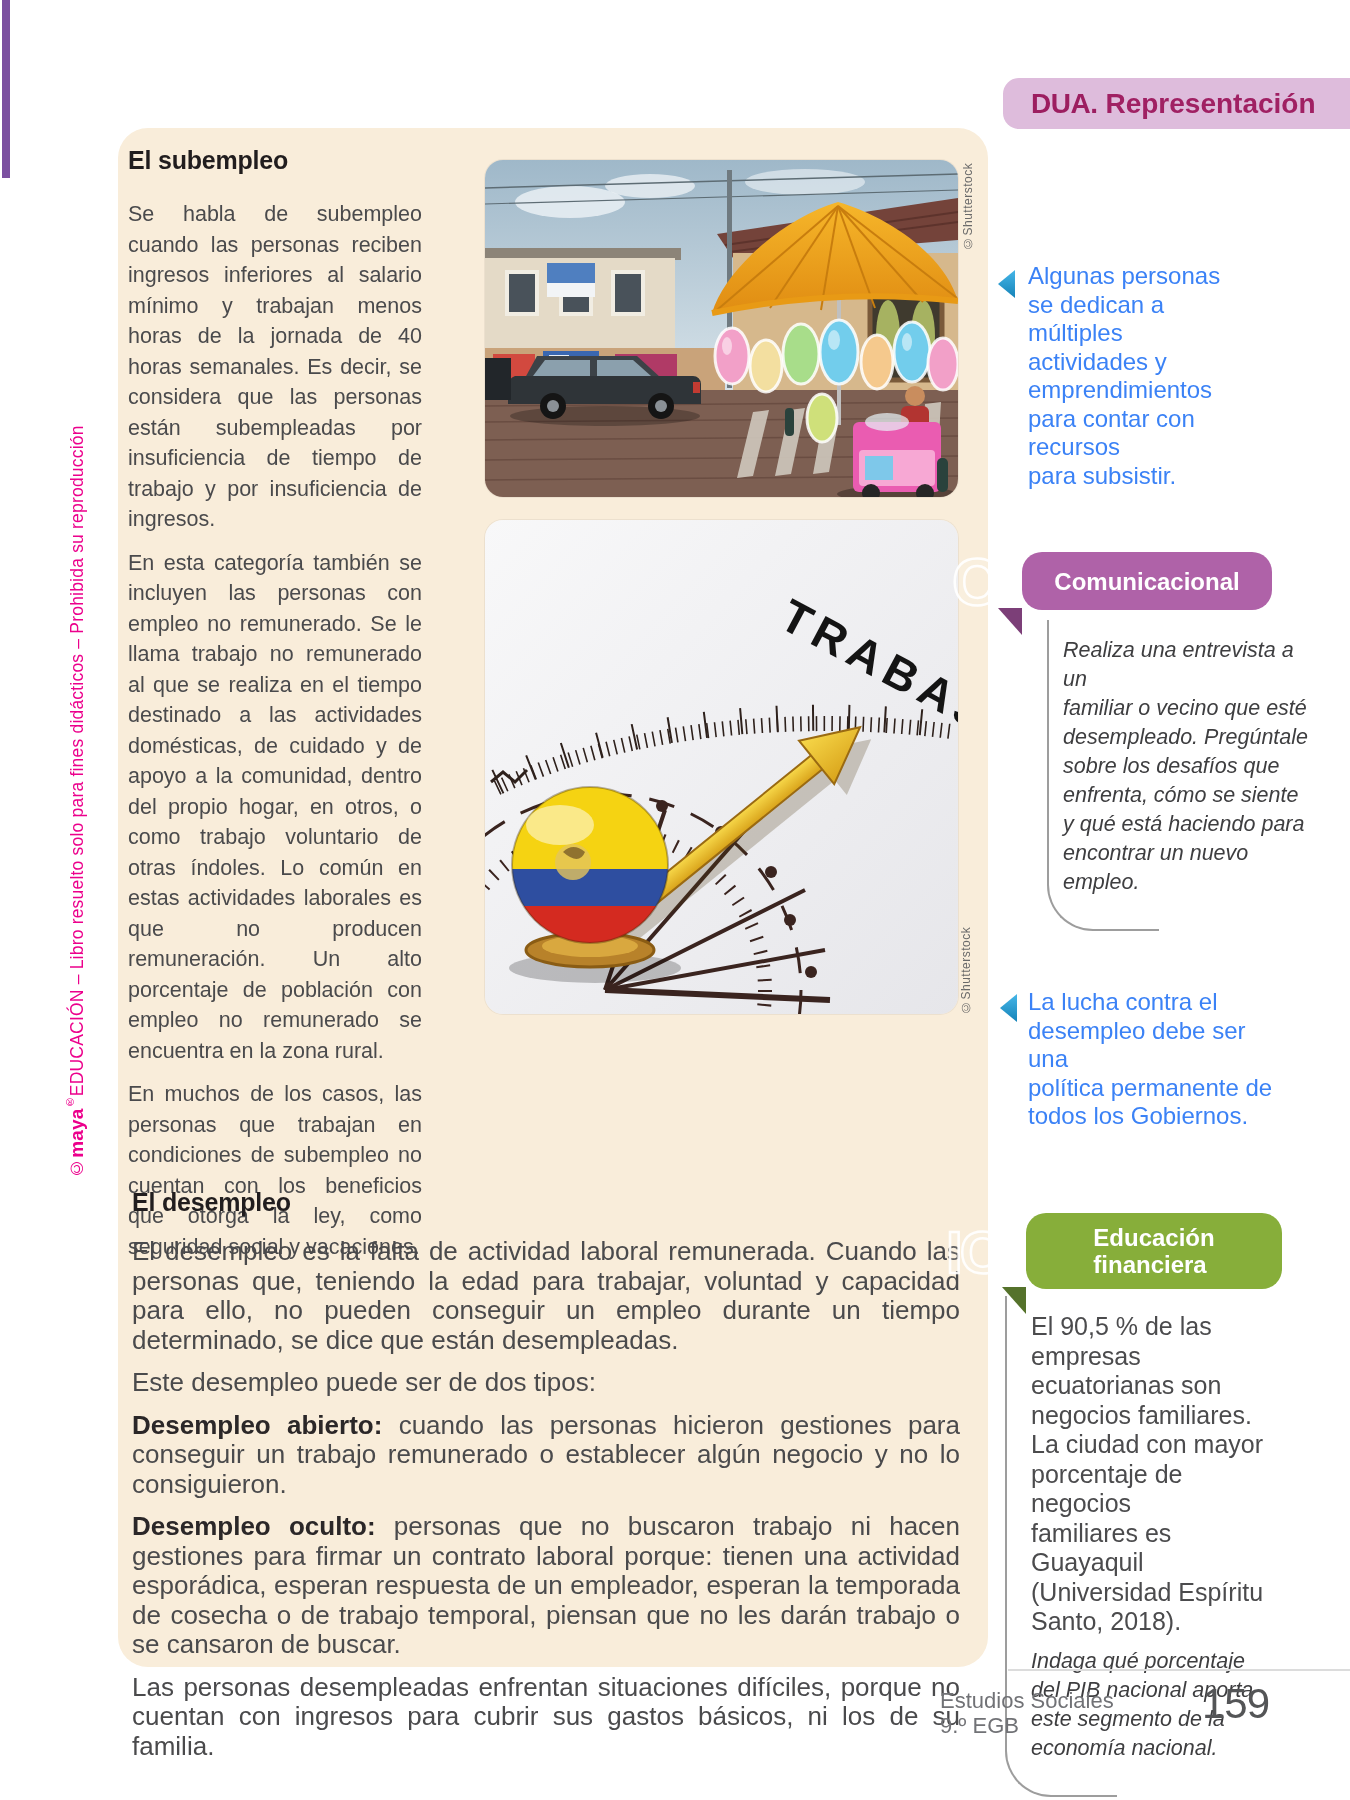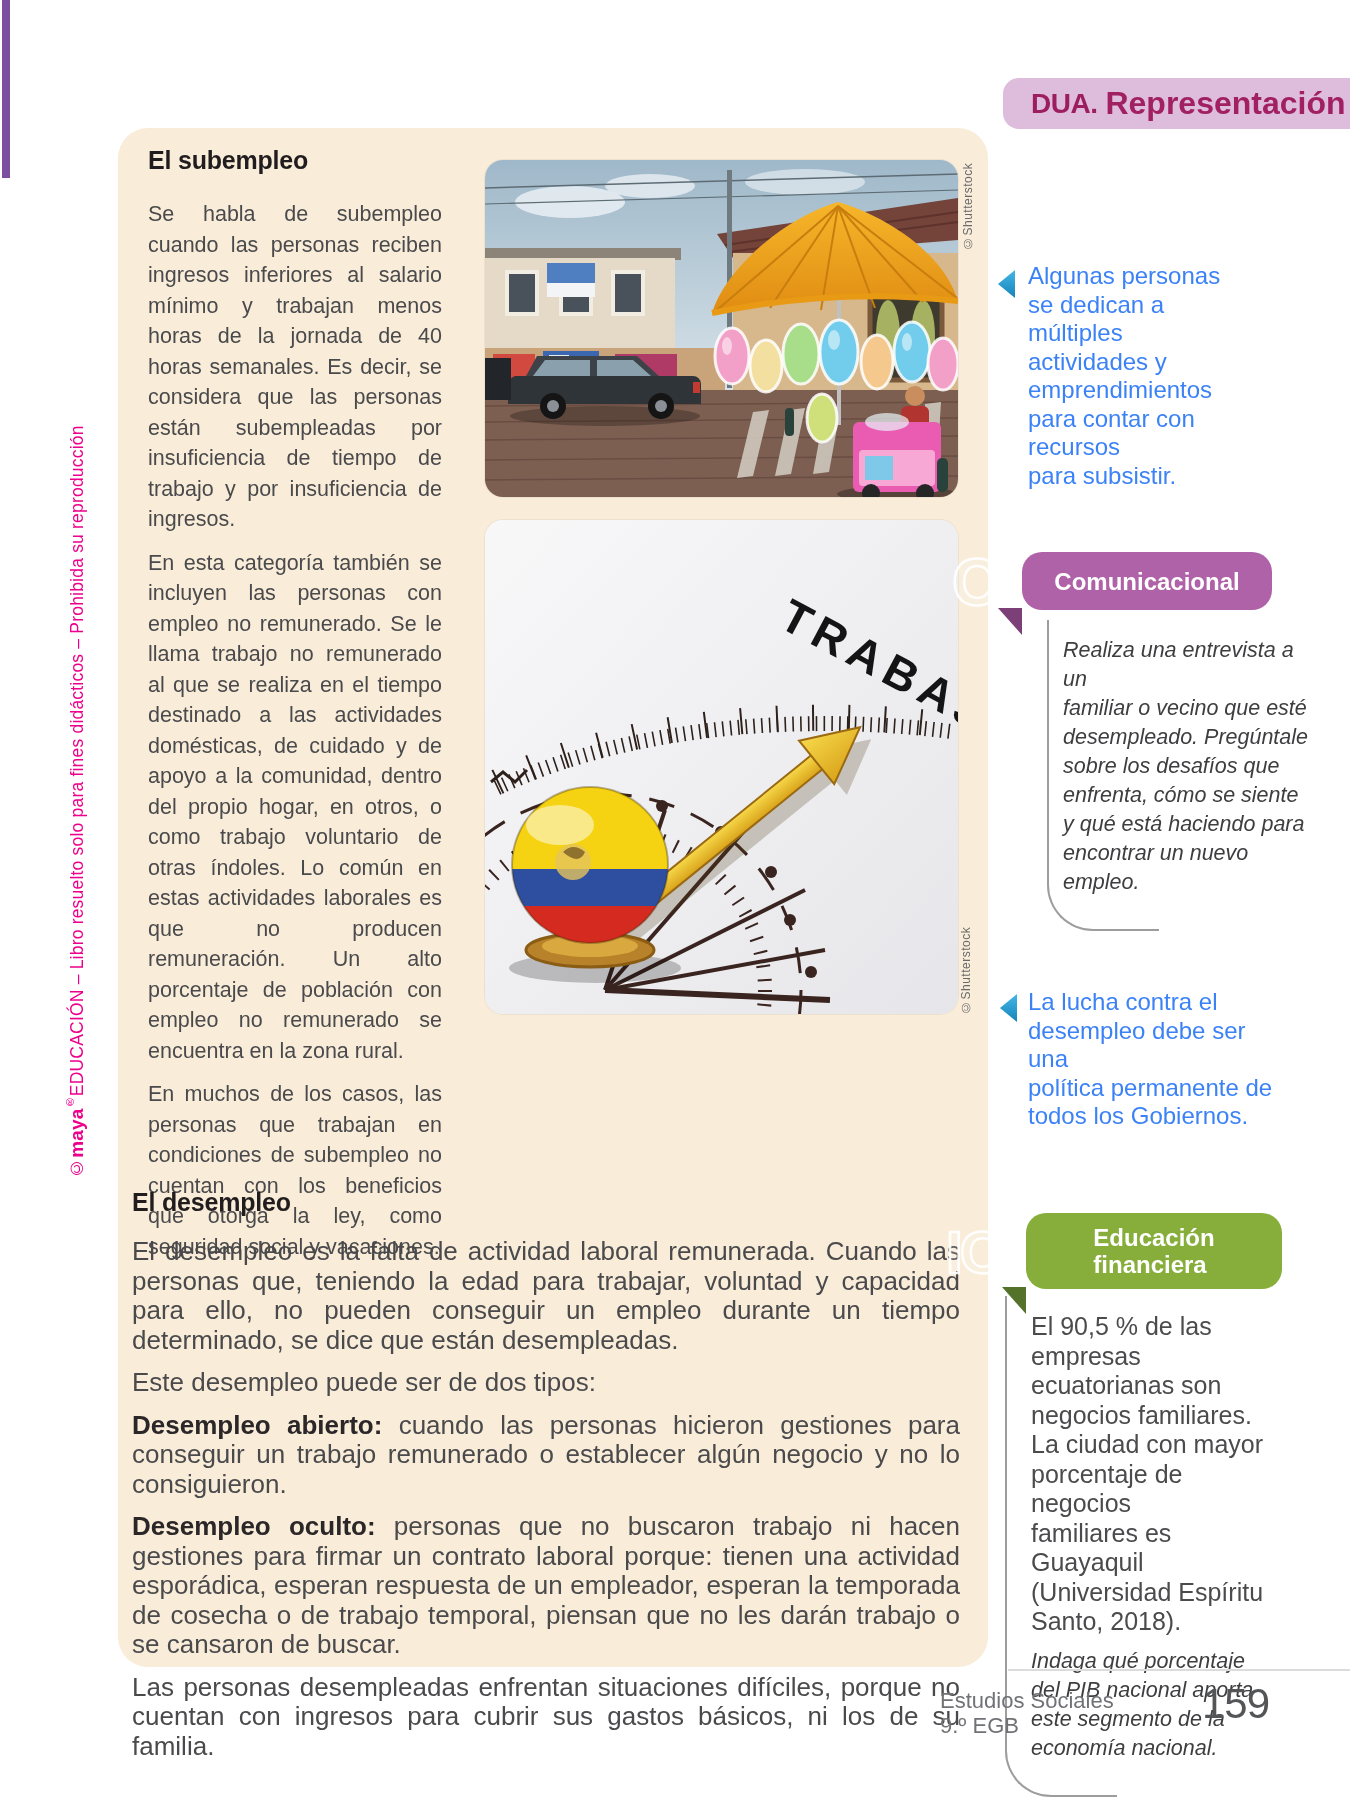--- a/index.html
+++ b/index.html
@@ -17,24 +17,24 @@
   .side-copy .reg{font-size:11px;vertical-align:super;}
 
   
   .beige{position:absolute;left:118px;top:128px;width:870px;height:1539px;
          background:#f9edda;border-radius:30px;}
 
   
   .dua{position:absolute;left:1003px;top:78px;width:347px;height:51px;
        background:#debcdc;border-radius:16px 0 0 16px;display:flex;align-items:center;padding-left:28px;box-sizing:border-box;}
   .dua .dua-label{color:#9c1e60;font-size:28px;font-weight:800;letter-spacing:-.5px;}
-  .dua .dua-title{color:#a02063;font-size:32px;font-weight:700;margin-left:8px;}
-
-  
-  .col-narrow{position:absolute;left:148px;top:146px;width:294px;color:#4a4a4c;}
+  .dua .dua-title{color:#a02063;font-size:28px;font-weight:700;margin-left:8px;}
+
+  
+  .col-narrow{position:absolute;left:128px;top:146px;width:294px;color:#4a4a4c;}
   .col-narrow h2{margin:0 0 24px 0;font-size:25px;color:#211d1e;letter-spacing:-.2px;}
   .col-narrow p{margin:0 0 13px 0;font-size:21.5px;line-height:30.5px;text-align:justify;}
 
   
   .sec-lower{position:absolute;left:132px;top:1188px;width:828px;color:#4a4a4c;}
   .sec-lower h2{margin:0 0 20px 0;font-size:25px;color:#211d1e;letter-spacing:-.2px;}
   .sec-lower p{margin:0 0 13px 0;font-size:26px;line-height:29.5px;text-align:justify;}
   .sec-lower b{color:#2b2728;}
 
   

